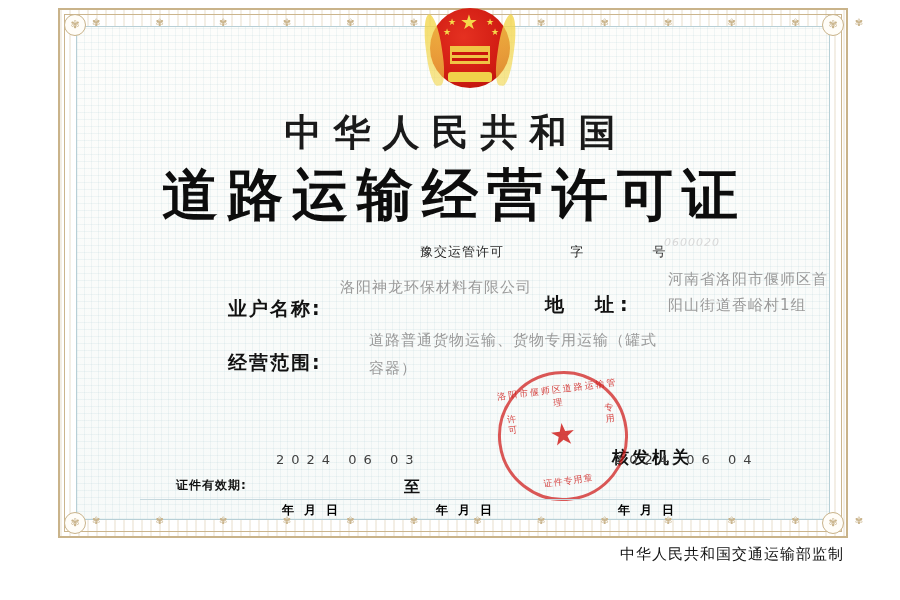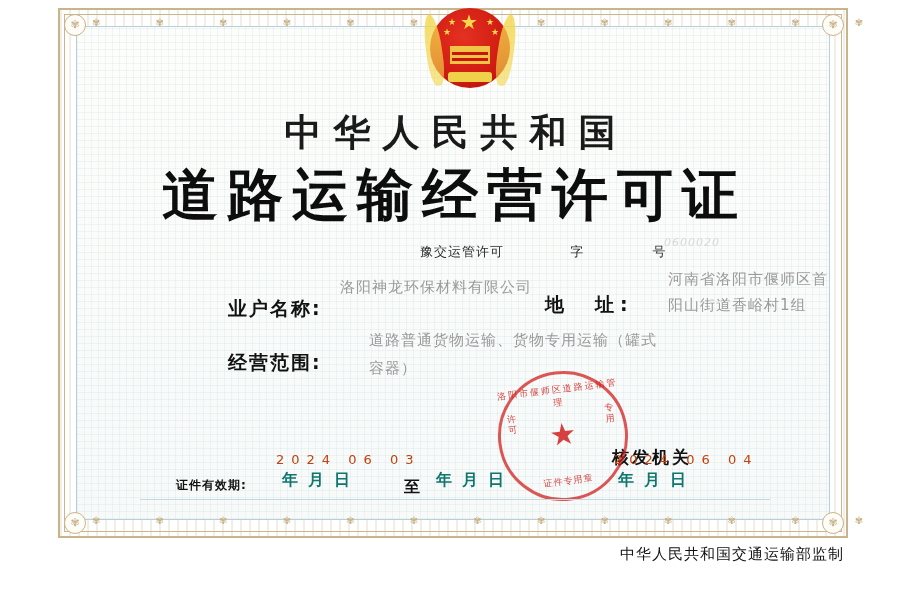--- a/index.html
+++ b/index.html
@@ -234,42 +234,42 @@
     letter-spacing: 1px;
     white-space: pre-wrap;
   }
   .value-name    { left: 340px; top: 250px; margin-top: 28px; }
   .value-address { left: 668px; top: 266px; width: 168px; line-height: 26px; }
   .value-scope   { left: 344px; top: 326px; width: 300px; line-height: 28px; margin-left: 25px; }
 
   
   .date-template {
     position: absolute;
-    top: 470px;
-    font-size: 16px;
+    top: 502px;
+    font-size: 12px;
     font-weight: bold;
-    color: #0f766e;
+    color: #000000;
     letter-spacing: 10px;
   }
   .date-from { left: 282px; }
   .date-to   { left: 436px; }
   .date-iss  { left: 618px; }
   .date-zhi {
     position: absolute;
     left: 404px;
     top: 477px;
     font-size: 16px;
     font-weight: bold;
     color: #111;
   }
   .date-fill {
     position: absolute;
     top: 452px;
     font-size: 13px;
-    color: #c2410c;
+    color: #404040;
     letter-spacing: 7px;
   }
   .fill-from { left: 276px; }
   .fill-to   { left: 430px; }
   .fill-iss  { left: 614px; }
 
   .rule-bottom {
     position: absolute;
     left: 140px;
     top: 499px;

